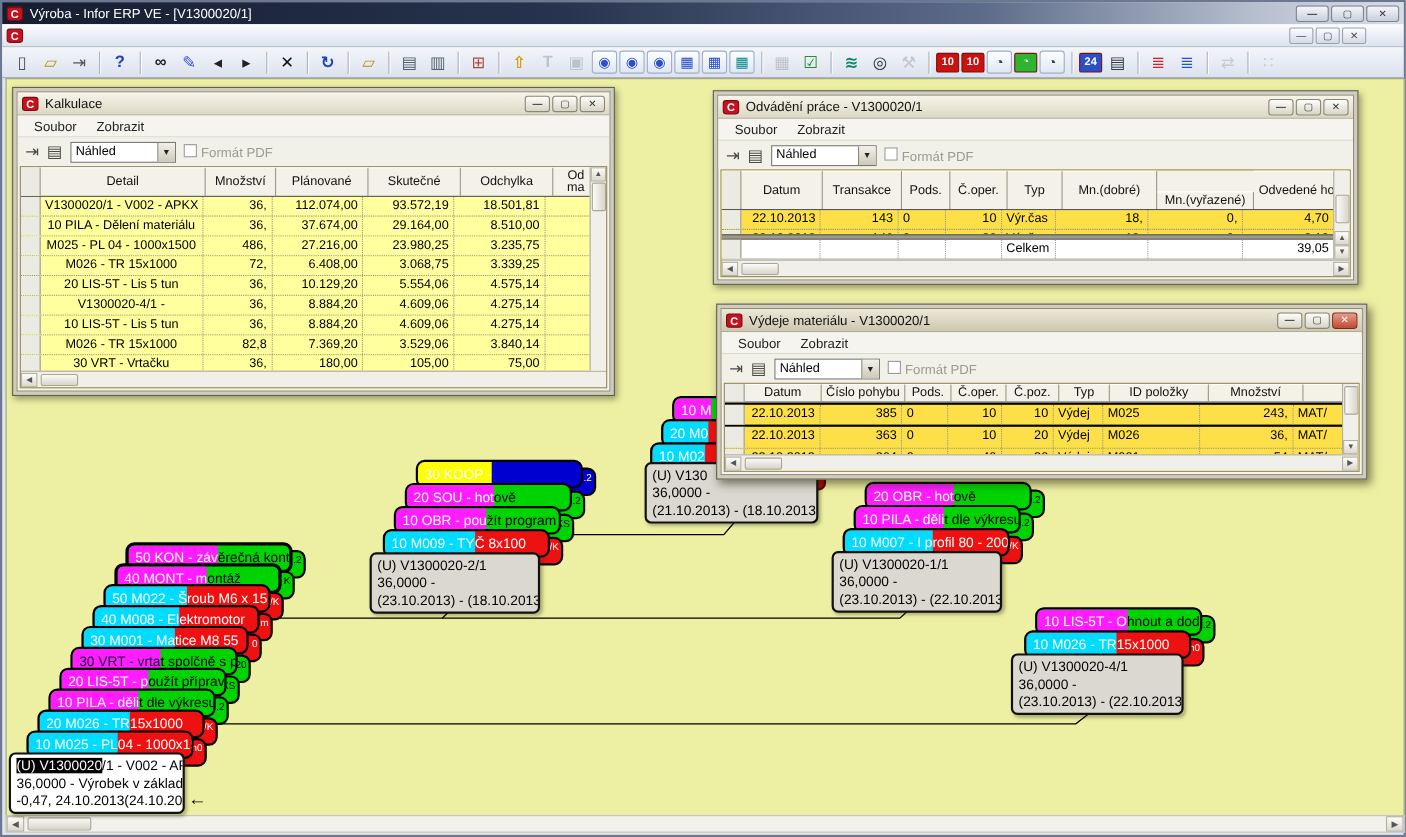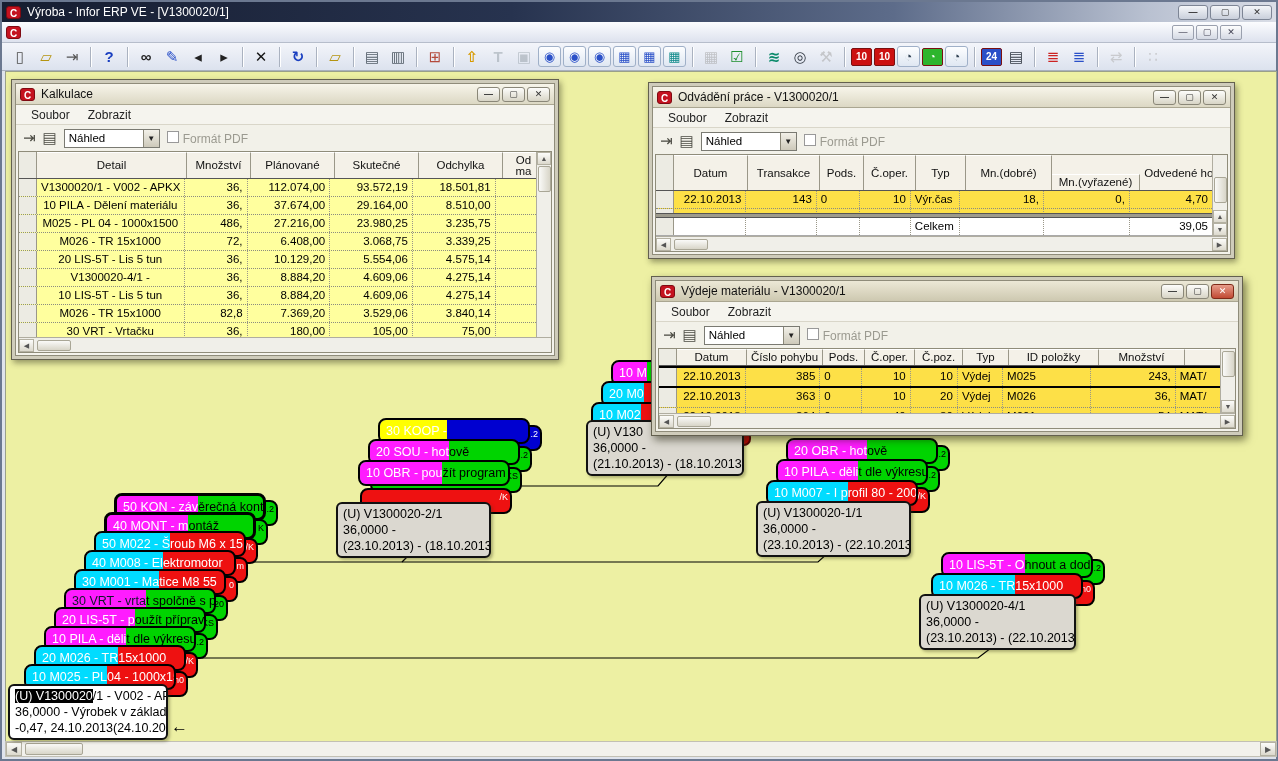--- a/index.html
+++ b/index.html
@@ -609,20 +609,24 @@
       <div class="nbox" style="left: 362px; top: 367px; width: 152px; z-index: 5; background: rgb(0, 212, 0); color: rgb(0, 0, 0);">
         <span class="nh" style="background: rgb(255, 28, 255); color: rgb(255, 255, 255);">20 SOU - hot</span>
         <span class="nb">ově</span>
       </div>
       <div class="nshadow" style="left: 364px; top: 395px; width: 152px; z-index: 6; background: rgb(0, 212, 0); color: rgb(0, 0, 0);">KS</div>
       <div class="nbox" style="left: 352px; top: 388px; width: 152px; z-index: 7; background: rgb(0, 212, 0); color: rgb(0, 0, 0);">
         <span class="nh" style="background: rgb(255, 28, 255); color: rgb(255, 255, 255);">10 OBR - pou</span>
         <span class="nb">žít program A</span>
       </div>
       <div class="nshadow" style="left: 354px; top: 416px; width: 152px; z-index: 8; background: rgb(238, 17, 17); color: rgb(255, 255, 255);">/K</div>
+      <div class="nbox" style="left: 342px; top: 409px; width: 152px; z-index: 9; background: rgb(238, 17, 17); color: rgb(255, 255, 255);">
+        <span class="nh" style="background: rgb(0, 220, 255); color: rgb(255, 255, 255);">10 M009 - TY</span>
+        <span class="nb">Č 8x100</span>
+      </div>
       <div class="ibox gray" style="left: 330px; top: 430px; width: 155px; z-index: 12;">
         <div>(U) V1300020-2/1</div>
         <div>36,0000 -</div>
         <div>(23.10.2013) - (18.10.2013)</div>
       </div>
       <div class="nbox" style="left: 605px; top: 288px; width: 152px; z-index: 3; background: rgb(0, 212, 0); color: rgb(0, 0, 0);">
         <span class="nh" style="background: rgb(255, 28, 255); color: rgb(255, 255, 255);">10 M</span>
         <span class="nb"></span>
       </div>
       <div class="nbox" style="left: 595px; top: 309px; width: 152px; z-index: 5; background: rgb(238, 17, 17); color: rgb(255, 255, 255);">

